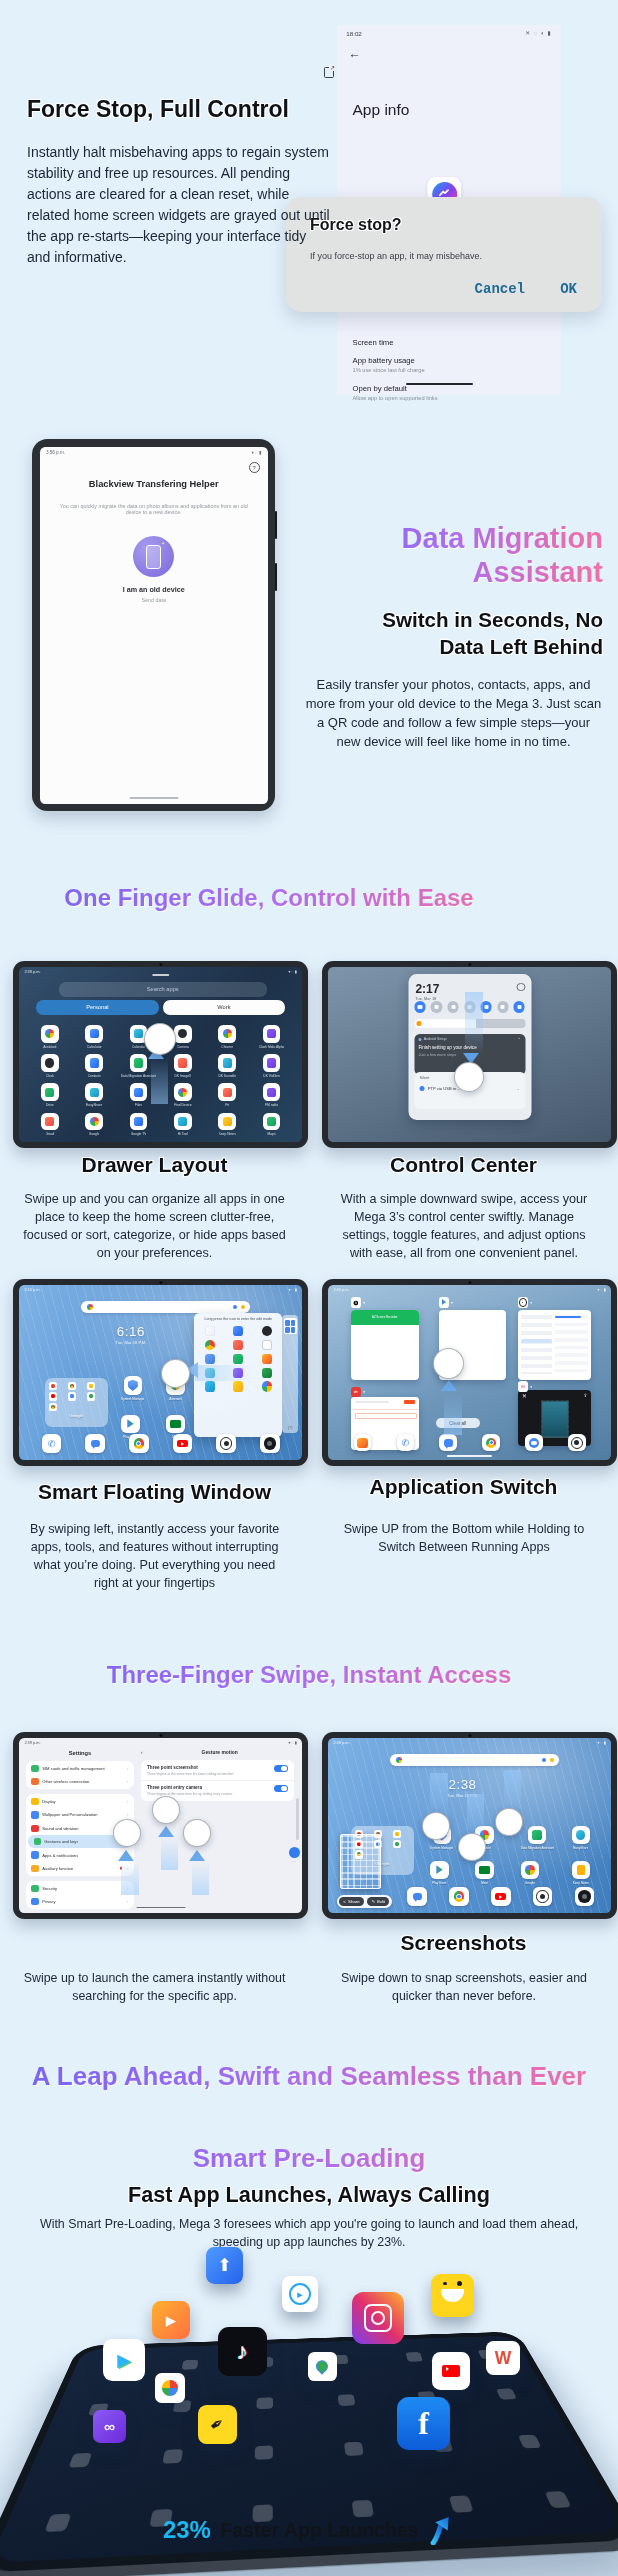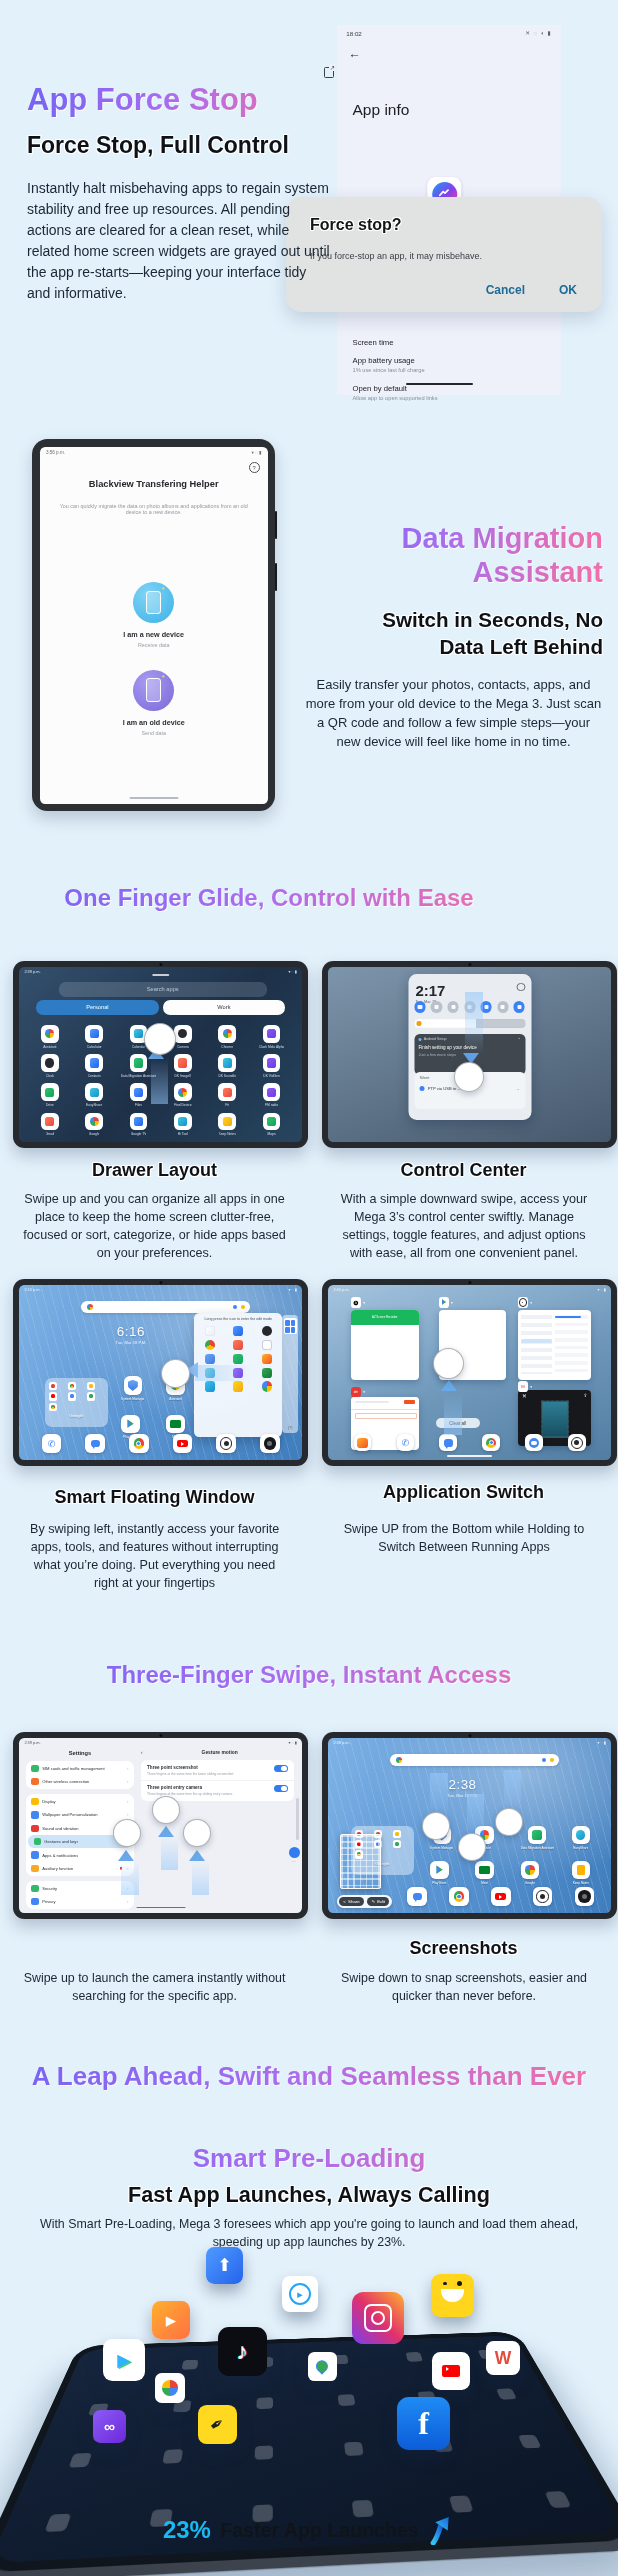--- a/index.html
+++ b/index.html
@@ -29,21 +29,21 @@
   .act{flex:1;display:flex;flex-direction:column;align-items:center;justify-content:center;gap:3.6px;color:#2a6b92;font-size:7px;}
   .act + .act{border-left:0.5px solid #ecedf2;}
   .prow-t{font-size:7.7px;color:#1d1e22;}
   .prow-s{font-size:5.7px;color:#8a8f96;margin-top:2.1px;}
   #homebar{left:406px;top:383px;width:67px;height:1.5px;background:#24262a;border-radius:1px;}
   
   #dialog{left:286px;top:197px;width:316px;height:115px;background:#e1e3e3;border-radius:15.5px;
           box-shadow:0 6.2px 18.5px rgba(40,60,90,.18);}
   .dlg-title{font-size:16px;font-weight:700;color:#141518;}
   .dlg-body{font-size:9px;color:#3a3e44;}
-  .dlg-btn{font-size:12px;font-weight:700;color:#1f6b96;cursor:pointer;}
+  .dlg-btn{font-size:14px;font-weight:700;color:#1f6b96;cursor:pointer;font-family:Liberation Mono, monospace;}
   
   #migtab{left:32px;top:439px;width:228px;height:357px;background:#2c2f34;border-radius:15.5px;padding:7.7px;
           box-shadow:0 7.2px 15.5px rgba(40,60,90,.22);}
   #migtab::after{content:"";position:absolute;right:-2.1px;top:72px;width:2.1px;height:28px;background:#17191c;border-radius:1px;
           box-shadow:0 52px 0 #17191c;}
   .migscr{position:relative;width:100%;height:100%;background:#fcfcfd;border-radius:5.2px;overflow:hidden;}
   .tstatus{display:flex;justify-content:space-between;padding:3.6px 6.2px;font-size:4.6px;color:#6a6f76;}
   .qmark{position:absolute;right:8.2px;top:15.5px;width:8.8px;height:8.8px;border:0.8px solid #4a4f55;border-radius:50%;
          font-size:5.7px;color:#4a4f55;display:flex;align-items:center;justify-content:center;}
   .mig-title{font-size:9.3px;font-weight:700;color:#26282c;text-align:center;margin-top:20.6px;}
@@ -99,21 +99,21 @@
           border-bottom:11.3px solid #6aa9e9;z-index:5;}
   .tri-down{position:absolute;width:0;height:0;border-left:8.8px solid transparent;border-right:8.8px solid transparent;
           border-top:11.3px solid #5f9fe6;z-index:5;}
   .tri-left{position:absolute;width:0;height:0;border-top:8.2px solid transparent;border-bottom:8.2px solid transparent;
           border-right:12.4px solid #8cbdf0;z-index:5;}
   .trail.left{height:16.5px;background:linear-gradient(to right,rgba(170,210,250,.6),rgba(170,210,250,0));}
   
   .ccbg{background:linear-gradient(160deg,#7d95ab,#46586c);}
   .ccpanel{position:absolute;left:50%;transform:translateX(-50%);top:7.2px;width:123px;height:146px;
            background:#e9edf2;border-radius:8.2px;box-shadow:0 4.1px 11.3px rgba(20,40,70,.3);}
-  .cctime{font-size:15px;font-weight:700;color:#26282d;}
+  .cctime{font-size:12px;font-weight:700;color:#26282d;}
   .ccdate{font-size:3.9px;color:#5d646c;}
   .ccgear{width:6.2px;height:6.2px;border:1px solid #6a7076;border-radius:50%;}
   .ccrow{position:absolute;left:6.2px;right:6.2px;display:flex;justify-content:space-between;}
   .cct{width:11.3px;height:11.3px;border-radius:50%;display:flex;align-items:center;justify-content:center;}
   .cct::after{content:"";width:4.1px;height:4.1px;background:rgba(255,255,255,.95);border-radius:1px;}
   .cblue{background:#3b82f6;} .cgray{background:#b9c2cc;}
   .bright{position:absolute;left:6.2px;right:6.2px;top:45px;height:8.2px;border-radius:4.1px;
           background:linear-gradient(to right,#ffffff 0 55%,#c3cad2 55%);box-shadow:inset 0 0 0 0.5px rgba(0,0,0,.04);}
   .bright::before{content:"";position:absolute;left:2.6px;top:2.1px;width:4.1px;height:4.1px;background:#f59e0b;border-radius:50%;}
   .ccnotif{position:absolute;left:6.2px;right:6.2px;top:60px;height:34px;background:#40474f;border-radius:5.2px;padding:3.1px 4.1px;}
@@ -239,21 +239,21 @@
   .sfab::after{content:"⋯";position:absolute;top:12.4px;left:2.6px;font-size:4.6px;color:#8a9097;}
   
   .shotthumb{position:absolute;left:4%;bottom:14%;width:14%;height:30%;background:linear-gradient(135deg,#5d98d5,#3f7dbd);
              border:1px solid #fff;border-radius:2.1px;box-shadow:0 2.1px 6.2px rgba(20,40,70,.4);
              background-image:repeating-linear-gradient(rgba(255,255,255,.5) 0 1.5px,transparent 1.5px 6.2px),
                               repeating-linear-gradient(90deg,rgba(255,255,255,.5) 0 1.5px,transparent 1.5px 6.2px);}
   .shotbtns{position:absolute;left:3%;bottom:3%;background:rgba(255,255,255,.92);border-radius:8.2px;padding:2.1px;
             display:flex;gap:2.6px;box-shadow:0 1.5px 4.1px rgba(20,40,70,.3);}
   .shotbtn{background:#3a4045;color:#fff;font-size:4.4px;border-radius:5.7px;padding:2.1px 4.6px;display:flex;gap:2.1px;align-items:center;}
   
-  .cardhead{position:absolute;width:309px;text-align:center;font-size:18px;margin-top:7px;}
+  .cardhead{position:absolute;width:309px;text-align:center;font-size:21px;}
   .carddesc{position:absolute;width:268px;text-align:center;font-size:12.6px;line-height:1.42;color:#1d2733;}
   
   .persp{perspective:567px;perspective-origin:50% 0%;}
   .slab{position:absolute;inset:0;transform:rotateX(58deg) rotate(-3deg);transform-origin:50% 62%;
         background:#10161e;border-radius:28px;
         box-shadow:0 11.3px 0 -2.1px #3c434c,0 36px 46px rgba(40,70,110,.38);}
   .slabscr{position:absolute;inset:8.2px;border-radius:21.6px;background:linear-gradient(160deg,#16263e,#0b1526);
            display:grid;grid-template-columns:repeat(6,1fr);grid-template-rows:repeat(4,1fr);align-items:center;justify-items:center;}
   .slabscr b{width:17.5px;height:17.5px;background:rgba(255,255,255,.8);border-radius:4.6px;opacity:.28;display:block;}
   .fapp{position:absolute;border-radius:22%;display:flex;align-items:center;justify-content:center;
@@ -322,41 +322,33 @@
   <div class="abs" id="homebar"></div>
 
   <div class="abs" id="dialog">
     <div class="abs dlg-title sticker" style="left:24px;top:18.5px;">Force stop?</div>
     <div class="abs dlg-body" style="left:24px;top:54px;">If you force-stop an app, it may misbehave.</div>
     <div class="abs dlg-btn" style="right:77px;bottom:15.5px;">Cancel</div>
     <div class="abs dlg-btn" style="right:25px;bottom:15.5px;">OK</div>
   </div>
 
   <div class="abs" style="left:27px;top:82px;width:304px;">
-    <div class="gradtext" style="font-size:31px;">App Force Stop</div>
     <div class="blackhead sticker" style="font-size:23px;margin-top:14.4px;">Force Stop, Full Control</div>
     <div class="bodytxt" style="font-size:14px;line-height:1.5;margin-top:18.5px;">Instantly halt misbehaving apps to regain system stability and free up resources. All pending actions are cleared for a clean reset, while related home screen widgets are grayed out until the app re-starts—keeping your interface tidy and informative.</div>
   </div>
 
   <div class="abs" id="migtab">
     <div class="migscr">
       <div class="tstatus">
         <span>3:56 p.m.</span>
         <span>▾ ◌ ▮</span>
       </div>
       <div class="qmark">?</div>
       <div class="mig-title">Blackview Transfering Helper</div>
       <div class="mig-sub">You can quickly migrate the data on photo albums and applications from an old device to a new device.</div>
-      <div style="margin-top:67px;">
-        <div class="devcircle dev-new">
-            <div class="devphone"></div>
-          </div>
-        <div class="devlbl">I am a new device</div>
-        <div class="devsub">Receive data</div>
-      </div>
       <div style="margin-top:21.6px;">
         <div class="devcircle dev-old">
             <div class="devphone"></div>
           </div>
         <div class="devlbl">I am an old device</div>
         <div class="devsub">Send data</div>
       </div>
       <div class="mig-home"></div>
     </div>
   </div>

